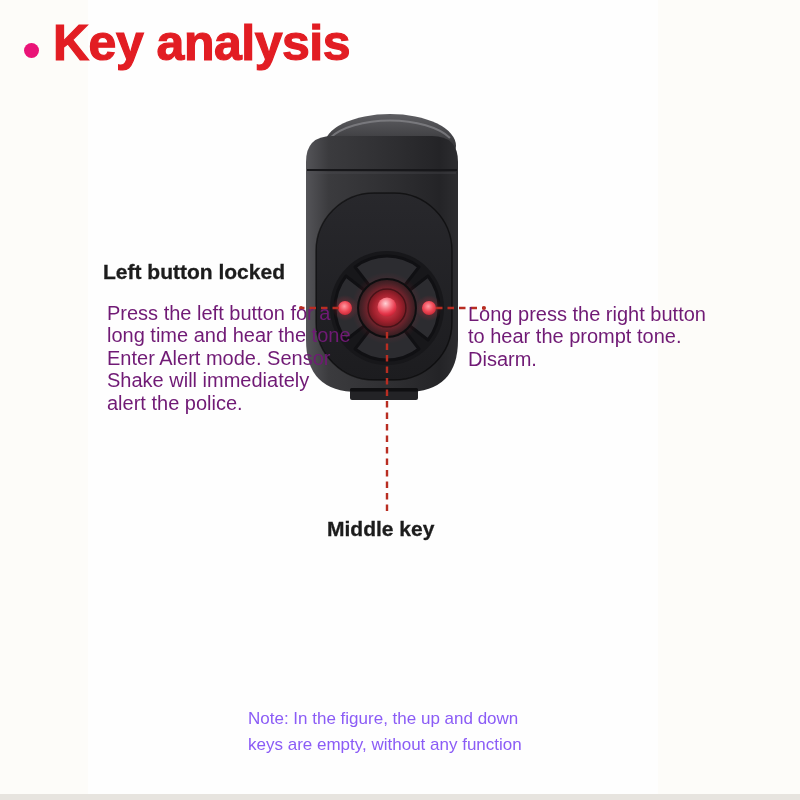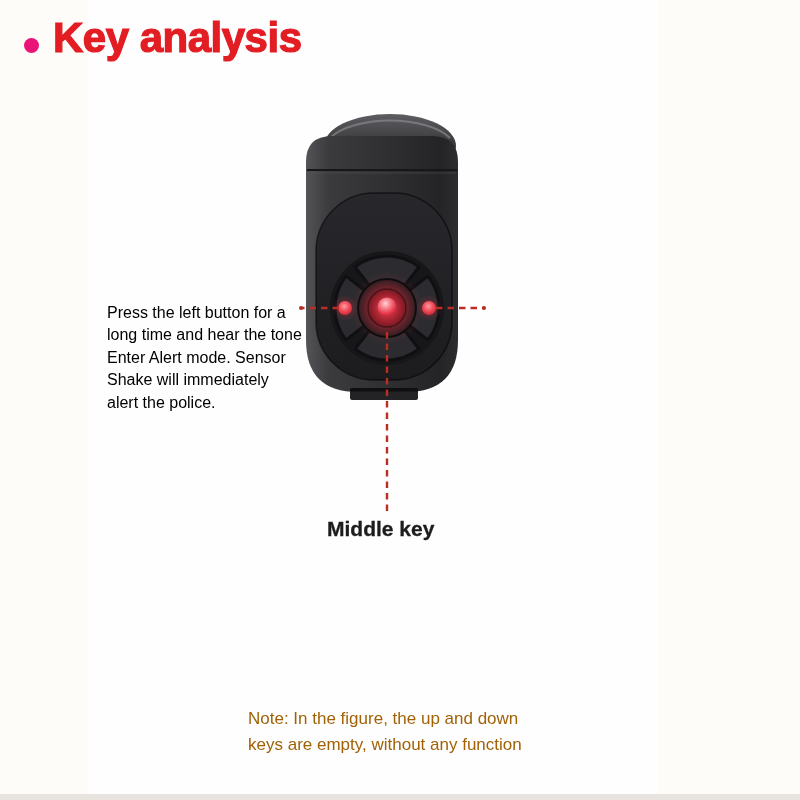--- a/index.html
+++ b/index.html
@@ -19,45 +19,45 @@
     background:#e7e4df;
   }
   
   .title-row{position:absolute;left:24px;top:14px;display:flex;align-items:center;}
   .title-bullet{
     width:15px;height:15px;border-radius:50%;
     background:#ea1478;margin:14px 14px 0 0;flex:0 0 auto;
   }
   .page-title{
     color:#e21d23;
-    font-size:42px;font-weight:700;letter-spacing:-.5px;
+    font-size:50px;font-weight:700;letter-spacing:-.5px;
     -webkit-text-stroke:1.2px #e21d23;
     white-space:nowrap;
   }
   
   .anno-heading{
     position:absolute;
     font-size:21px;font-weight:700;color:#1c1c1c;
     -webkit-text-stroke:.3px #1c1c1c;
     white-space:nowrap;
   }
   .anno-body{
     position:absolute;
-    font-size:16px;color:#000000;line-height:22.4px;
+    font-size:20px;color:#701a75;line-height:22.4px;
     white-space:pre-line;
   }
   .heading-left   {left:103px;top:260px;}
   .body-left      {left:107px;top:302px;}
   .heading-right  {left:468px;top:275px;}
   .body-right     {left:468px;top:303px;}
   .heading-middle {left:327px;top:517px;}
   .body-middle    {left:327px;top:569px;line-height:25px;}
   .note-text{
     position:absolute;left:248px;top:706px;
-    font-size:17px;color:#a16207;line-height:25.5px;
+    font-size:17px;color:#8b5cf6;line-height:25.5px;
     white-space:pre-line;
   }
   
   .device-svg{position:absolute;left:240px;top:100px;width:320px;height:420px;}
 </style>
 </head>
 <body>
 
 <div class="page">
   <div class="inner-panel"></div>
@@ -154,24 +154,28 @@
 
     <g stroke="#b92d22" stroke-width="2.4" stroke-dasharray="6.5 5" fill="none">
       <line x1="99" y1="208" x2="61" y2="208"></line>
       <line x1="196" y1="208" x2="244" y2="208"></line>
       <line x1="147" y1="232" x2="147" y2="413"></line>
     </g>
     <circle cx="61" cy="208" r="2" fill="#b92d22"></circle>
     <circle cx="244" cy="208" r="2" fill="#b92d22"></circle>
   </svg>
 
+  <div class="anno-heading heading-left">Left button locked</div>
   <div class="anno-body body-left">Press the left button for a
 long time and hear the tone
 Enter Alert mode. Sensor
 Shake will immediately
 alert the police.</div>
 
+  <div class="anno-body body-right">Long press the right button
+to hear the prompt tone.
+Disarm.</div>
 
   <div class="anno-heading heading-middle">Middle key</div>
 
   <div class="note-text">Note: In the figure, the up and down
 keys are empty, without any function</div>
 </div>
 
 </body></html>

